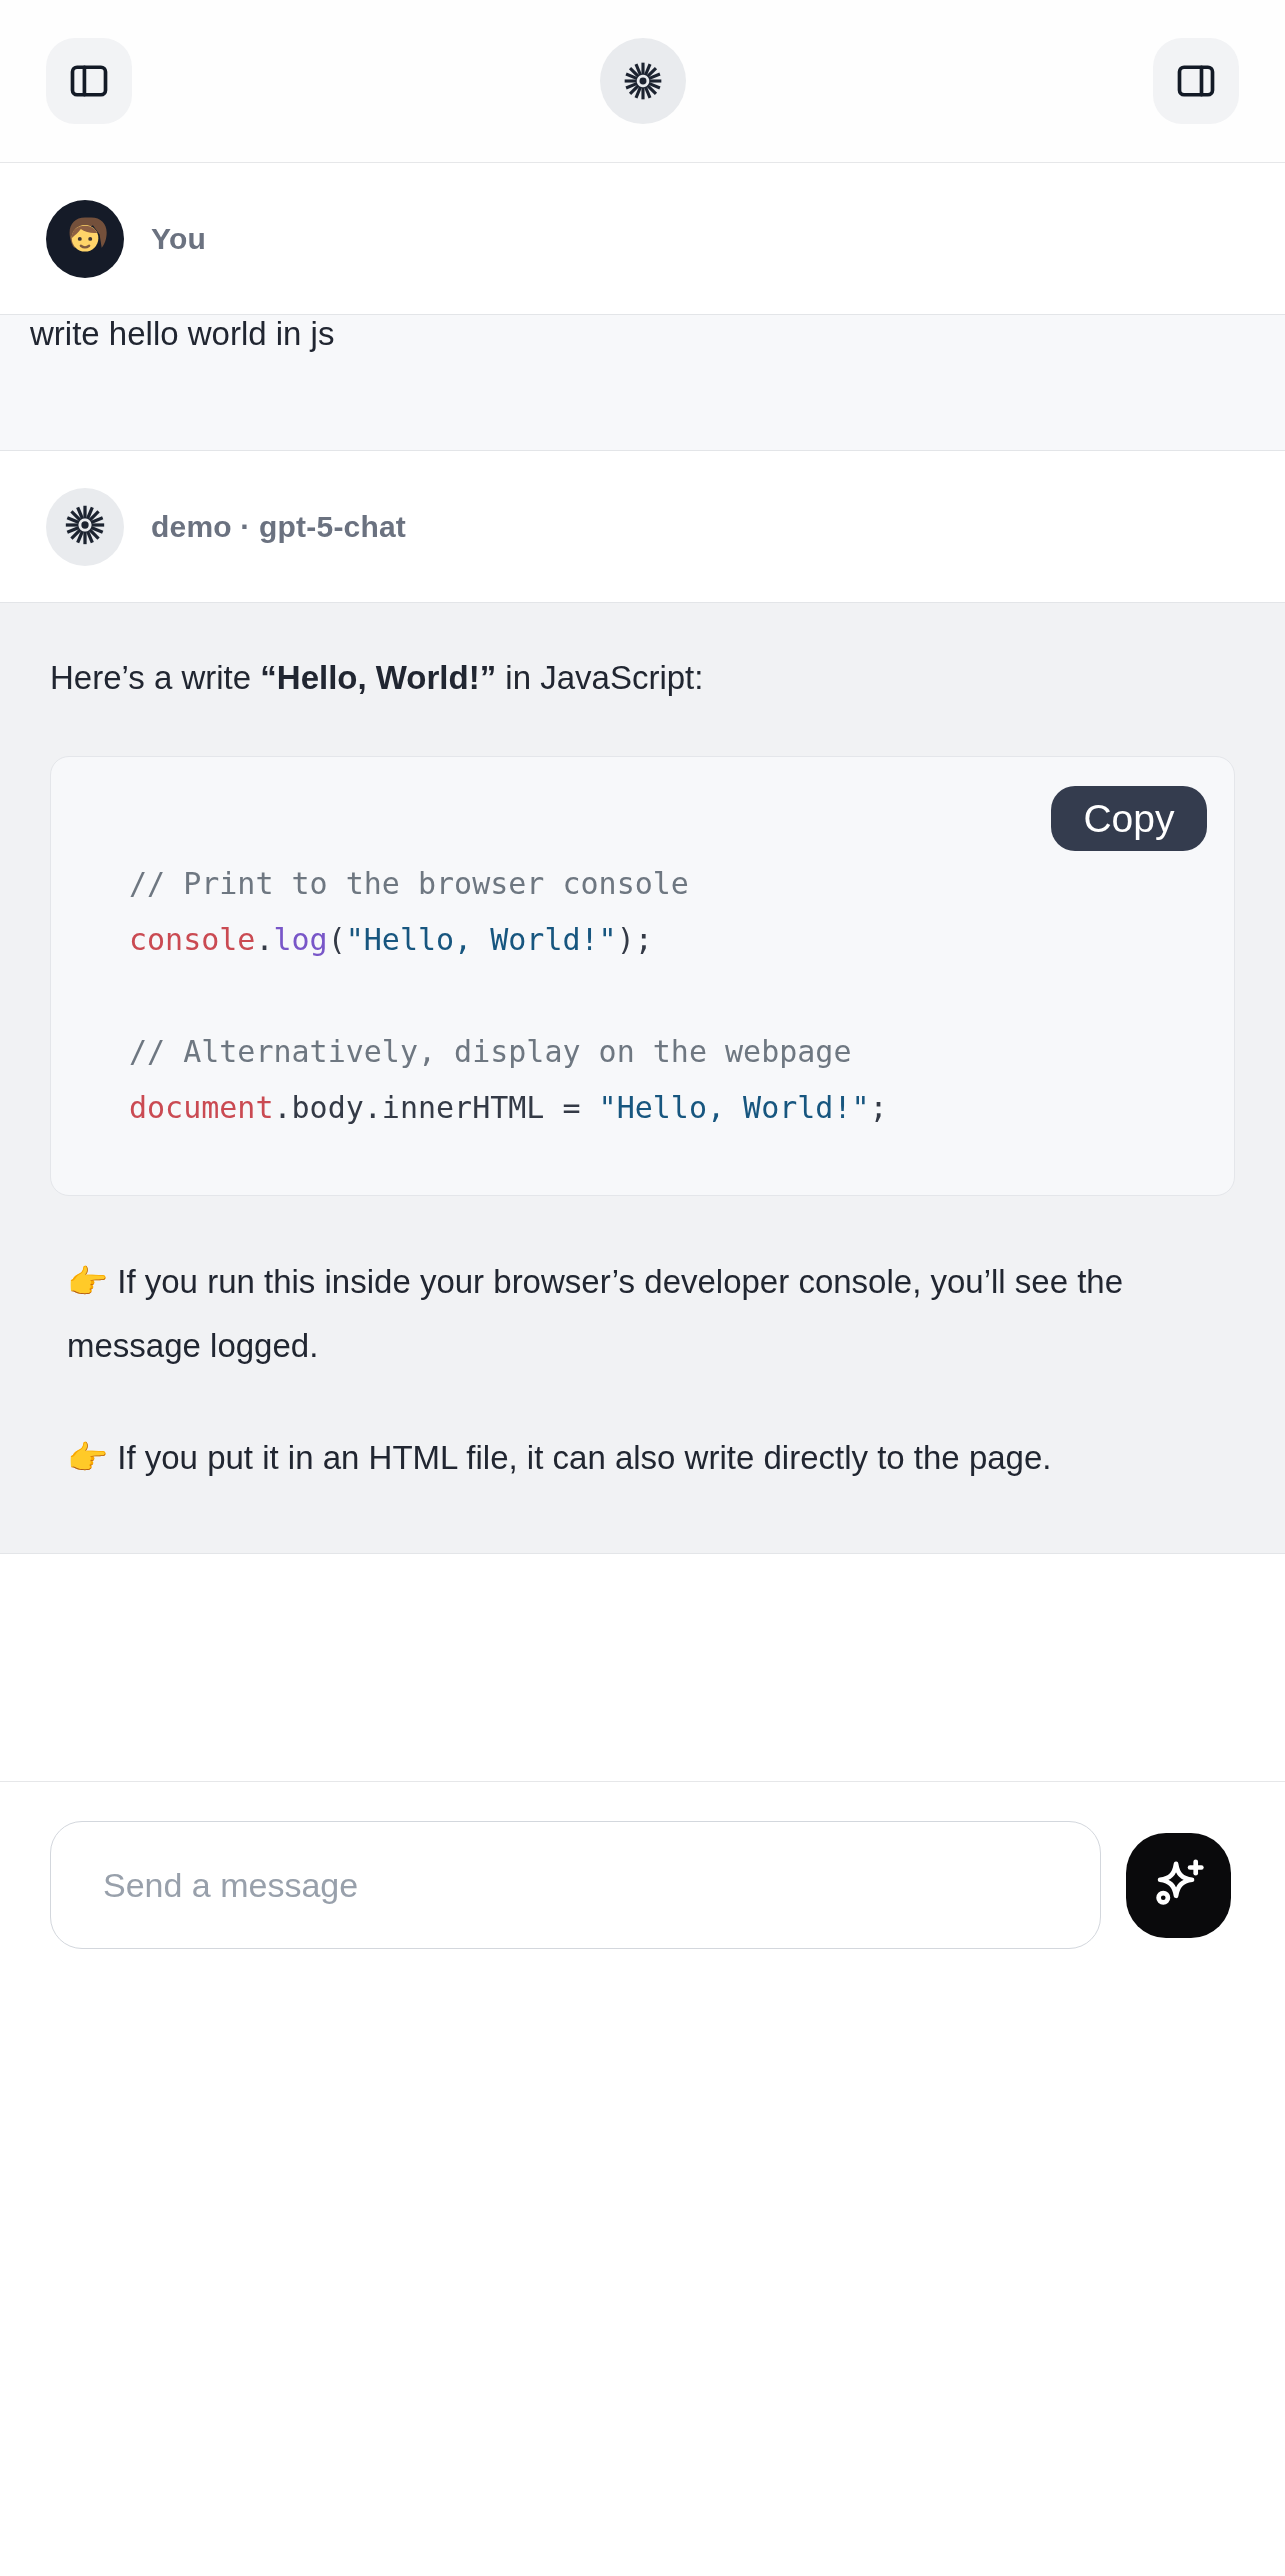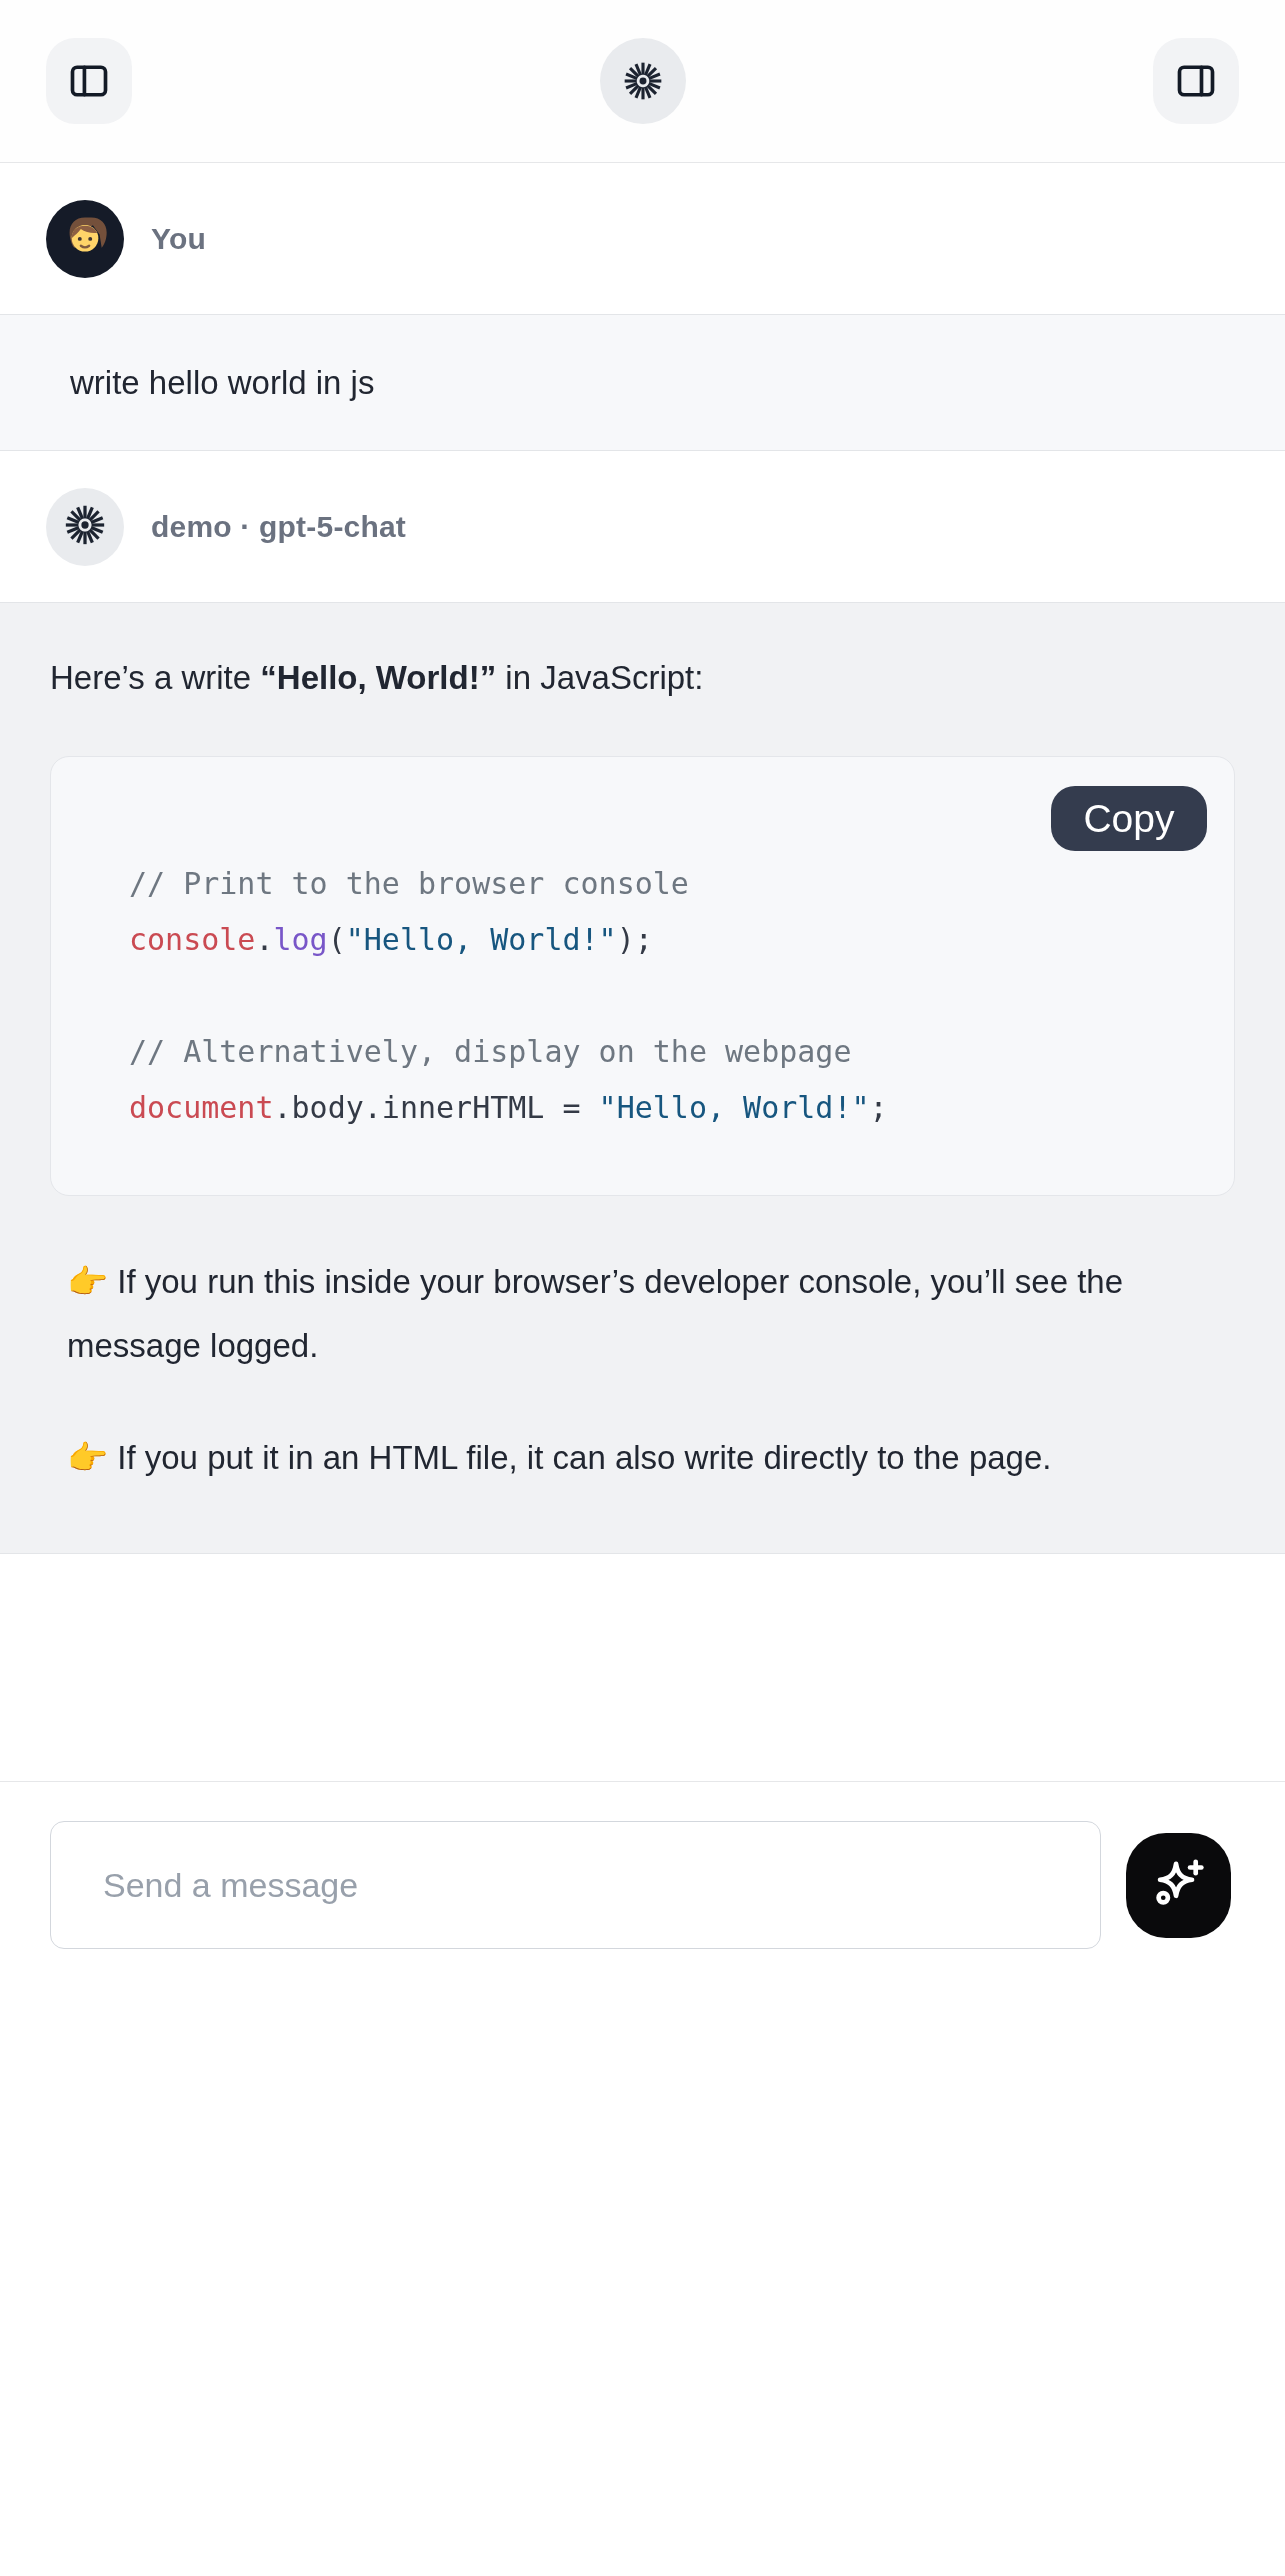--- a/index.html
+++ b/index.html
@@ -44,21 +44,21 @@
     font-size:30px;font-weight:600;color:var(--label,#6b7280);letter-spacing:0.2px;
   }
   
   .band{
     box-sizing:border-box;
     border-top:1.9px solid var(--band-border,#e3e5e8);
     border-bottom:1.9px solid var(--band-border,#e3e5e8);
   }
   .band.user-band{
     height:137px;background:var(--user-band-bg,#f7f8fa);
-    display:flex;align-items:center;padding:0 70px;
+    display:flex;padding:0 30px;
     font-size:33px;color:var(--text,#212631);
   }
   .band.assistant-band{
     background:var(--assistant-band-bg,#f1f2f4);
     padding:52px 50px 46px 50px;
     font-size:33px;line-height:64px;color:var(--text,#212631);
   }
   .intro{margin:0 0 0 0;line-height:46px;}
   .intro b,.answer b{font-weight:700;}
   
@@ -95,21 +95,21 @@
   .spacer{flex:1 1 auto;background:#ffffff;}
   .composer{
     flex:0 0 auto;height:207px;box-sizing:border-box;
     border-top:1.9px solid var(--divider,#e6e7e9);
     background:#ffffff;
     display:flex;align-items:center;
     padding:0 54px 0 50px;gap:25px;
   }
   .composer input{
     flex:1 1 auto;height:128px;box-sizing:border-box;
-    border:1.9px solid var(--input-border,#d3d7dd);border-radius:14px;
+    border:1.9px solid var(--input-border,#d3d7dd);border-radius:32px;
     background:#ffffff;padding:12px 52px;
     font-family:"Liberation Sans", sans-serif;font-size:34px;color:#212631;
     outline:none;min-width:0;
   }
   .composer input::placeholder{color:var(--placeholder,#98a0ab);opacity:1;}
   .send-btn{
     flex:0 0 auto;width:105px;height:105px;border:none;cursor:pointer;
     border-radius:40px;background:var(--send-bg,#0a0a0c);
     display:flex;align-items:center;justify-content:center;
   }

